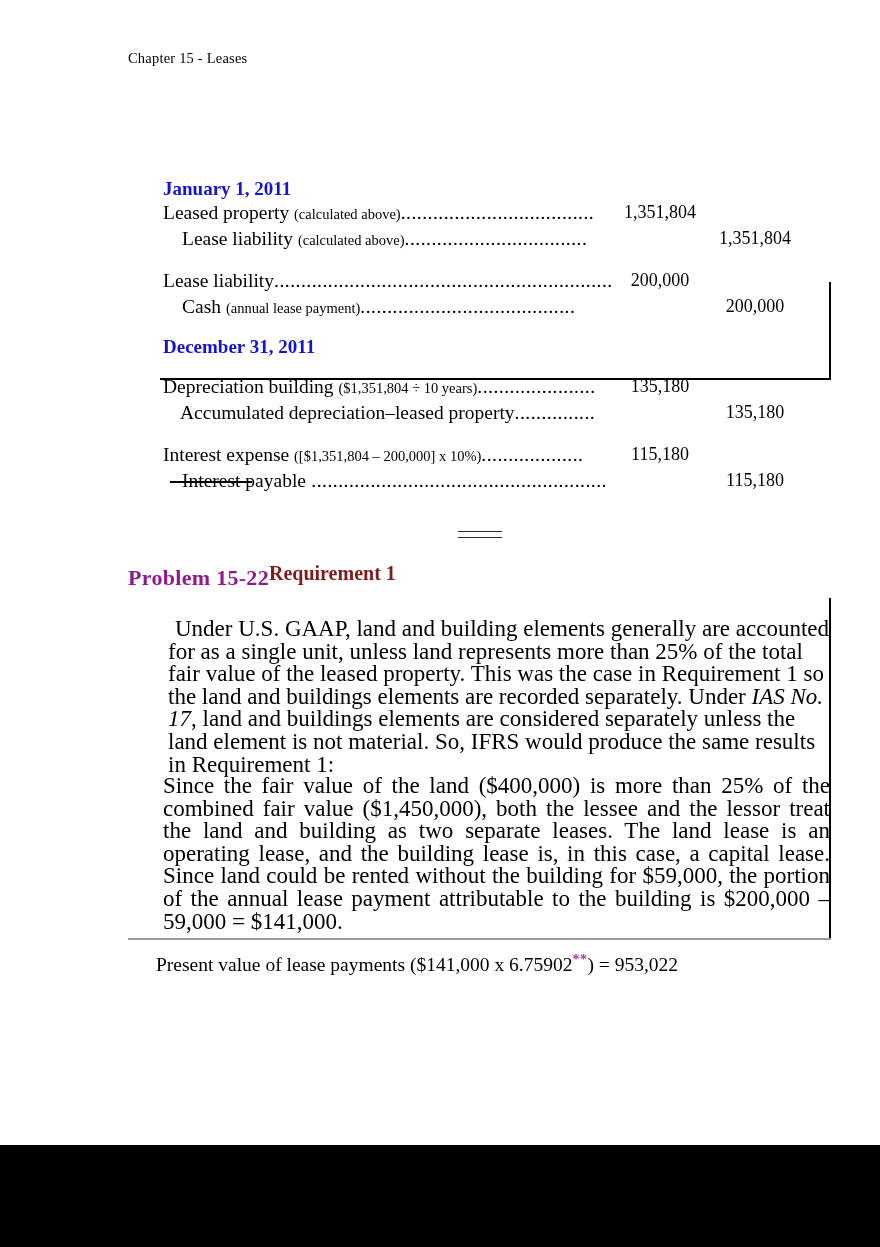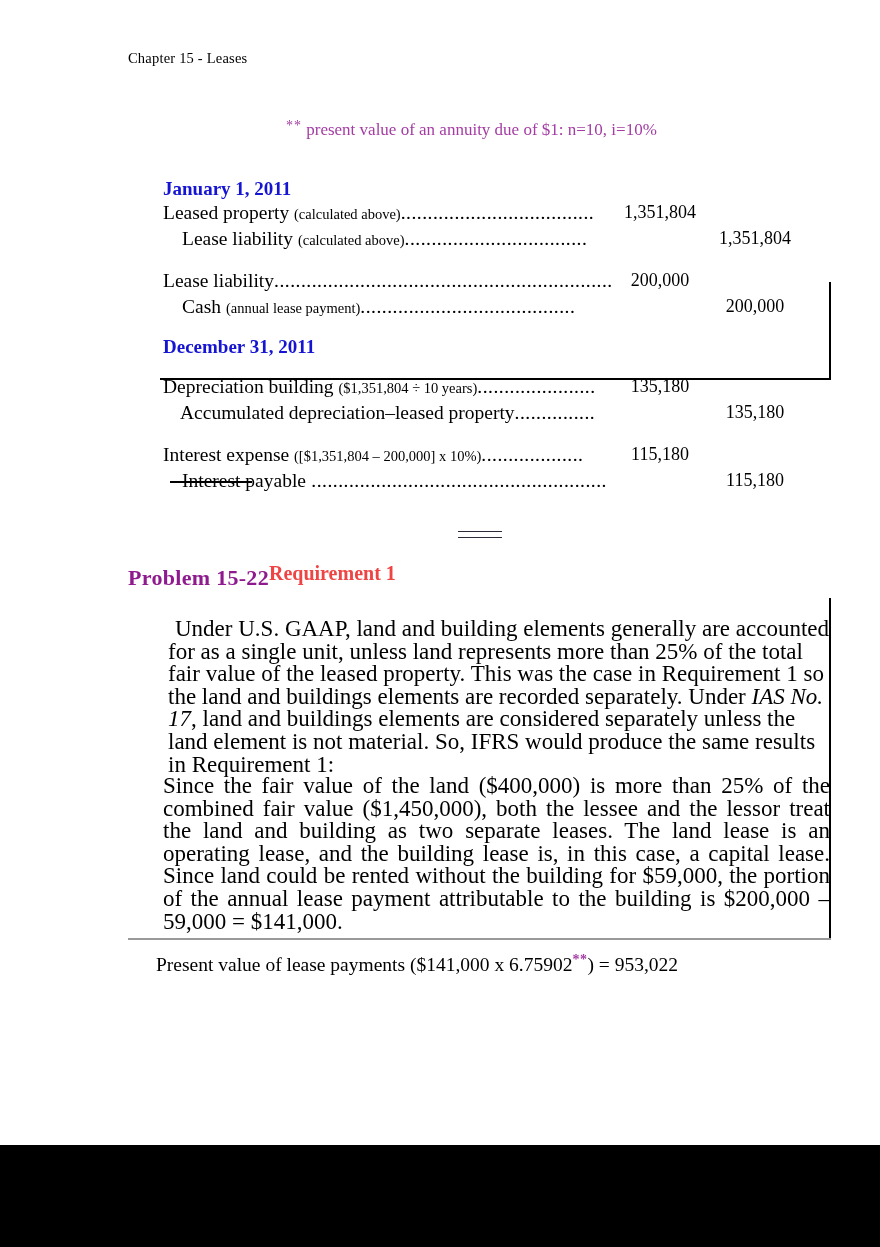--- a/index.html
+++ b/index.html
@@ -136,21 +136,21 @@
   }
   .problem-heading .prob {
     font-size: 22px;
     font-weight: bold;
     color: #8e1a8e;
     letter-spacing: 0.3px;
   }
   .problem-heading .req {
     font-size: 20px;
     font-weight: bold;
-    color: #ef4444;
+    color: #7f1d1d;
     vertical-align: 5px;
   }
 
   
   .para {
     position: absolute;
     font-size: 23px;
     line-height: 22.6px;
   }
   .para-1 {
@@ -195,24 +195,20 @@
     background: #000000;
   }
 </style>
 </head>
 <body>
 
 <div class="page">
 
   <div class="running-head">Chapter 15 - Leases</div>
 
-  <div class="footnote-legend">
-    <span class="stars">**</span>
-    <span>present value of an annuity due of $1: n=10, i=10%</span>
-  </div>
 
   <div class="journal">
 
     <div class="date-head" style="left:163px; top:8px;">January 1, 2011</div>
 
     <div class="je-line" style="top:32px;">
       <span class="je-account" style="left:163px;">
         <span>Leased property</span>
         <span class="paren">(calculated above)</span><span class="leader">....................................</span>
       </span>

